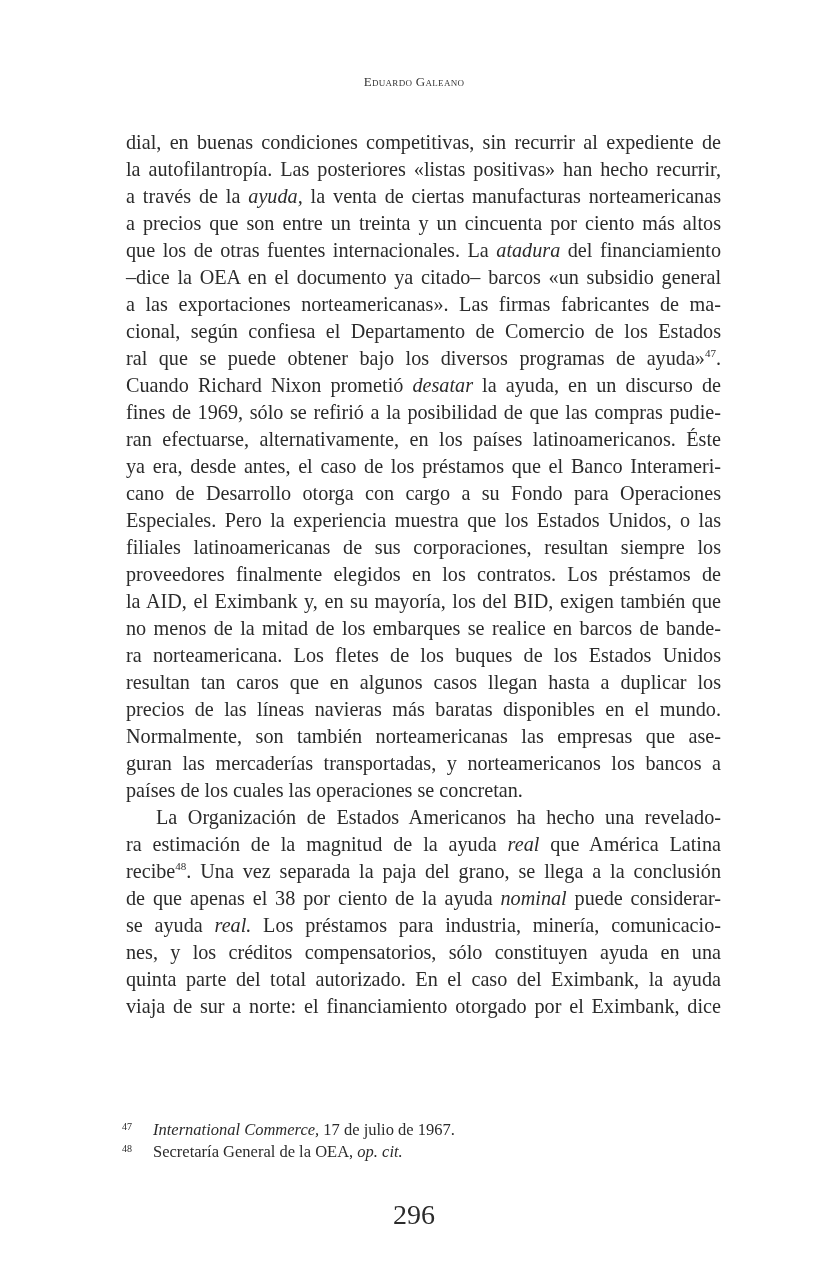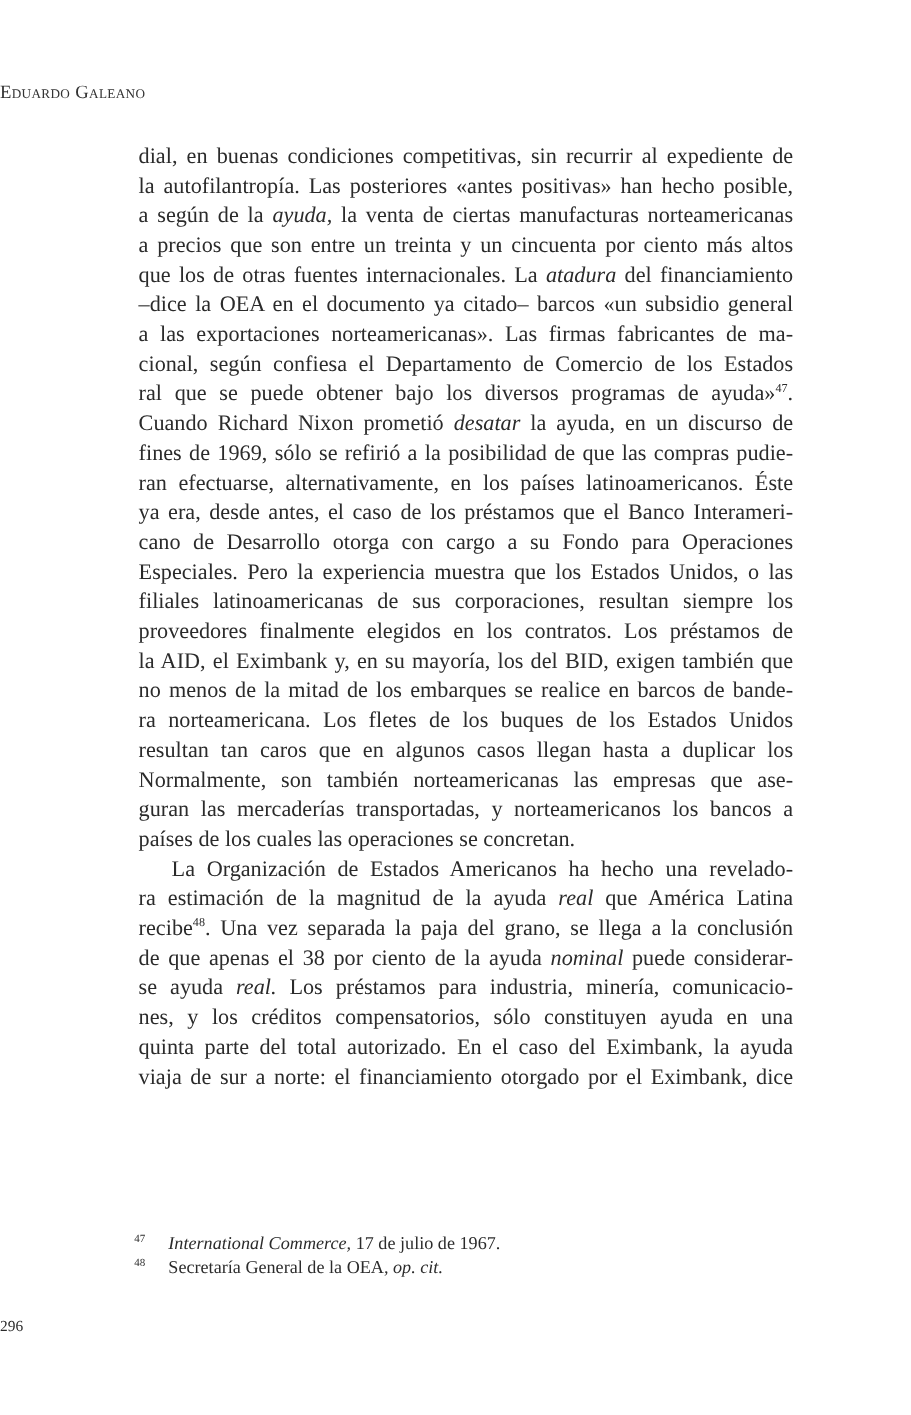--- a/index.html
+++ b/index.html
@@ -13,22 +13,22 @@
       position: relative;
       overflow: hidden;
       color: #2b2b2b;
       font-family: "Liberation Serif", "DejaVu Serif", serif;
     }
     .running-head {
       position: absolute;
       top: 74px;
       left: 0;
       width: 828px;
-      text-align: left;
-      font-size: 17px;
+      text-align: center;
+      font-size: 13px;
       letter-spacing: 0.3px;
       font-variant: small-caps;
       color: #333;
     }
     .text-column {
       position: absolute;
       top: 129px;
       left: 126px;
       width: 595px;
     }
@@ -71,50 +71,52 @@
       position: absolute;
       left: 0;
       top: -3px;
       font-size: 10px;
     }
     .page-number {
       position: absolute;
       top: 1199px;
       left: 0;
       width: 828px;
-      font-size: 14px;
+      text-align: center;
+      font-size: 28px;
     }
   </style>
 </head>
 <body>
 
 <div class="running-head">Eduardo Galeano</div>
 
 <div class="text-column" id="text-column">
     <div class="line"><span>dial, en buenas condiciones competitivas, sin recurrir al expediente de</span></div>
-    <div class="line"><span>la autofilantropía. Las posteriores «antes positivas» han hecho posible,</span></div>
-    <div class="line"><span>a según de la </span><i>ayuda,</i><span> la venta de ciertas manufacturas norteamericanas</span></div>
+    <div class="line"><span>la autofilantropía. Las posteriores «listas positivas» han hecho recurrir,</span></div>
+    <div class="line"><span>a través de la </span><i>ayuda,</i><span> la venta de ciertas manufacturas norteamericanas</span></div>
     <div class="line"><span>a precios que son entre un treinta y un cincuenta por ciento más altos</span></div>
     <div class="line"><span>que los de otras fuentes internacionales. La </span><i>atadura</i><span> del financiamiento</span></div>
     <div class="line"><span>–dice la OEA en el documento ya citado– barcos «un subsidio general</span></div>
     <div class="line"><span>a las exportaciones norteamericanas». Las firmas fabricantes de ma-</span></div>
     <div class="line"><span>cional, según confiesa el Departamento de Comercio de los Estados</span></div>
     <div class="line"><span>ral que se puede obtener bajo los diversos programas de ayuda»</span><sup>47</sup><span>.</span></div>
     <div class="line"><span>Cuando Richard Nixon prometió </span><i>desatar</i><span> la ayuda, en un discurso de</span></div>
     <div class="line"><span>fines de 1969, sólo se refirió a la posibilidad de que las compras pudie-</span></div>
     <div class="line"><span>ran efectuarse, alternativamente, en los países latinoamericanos. Éste</span></div>
     <div class="line"><span>ya era, desde antes, el caso de los préstamos que el Banco Interameri-</span></div>
     <div class="line"><span>cano de Desarrollo otorga con cargo a su Fondo para Operaciones</span></div>
     <div class="line"><span>Especiales. Pero la experiencia muestra que los Estados Unidos, o las</span></div>
     <div class="line"><span>filiales latinoamericanas de sus corporaciones, resultan siempre los</span></div>
     <div class="line"><span>proveedores finalmente elegidos en los contratos. Los préstamos de</span></div>
     <div class="line"><span>la AID, el Eximbank y, en su mayoría, los del BID, exigen también que</span></div>
     <div class="line"><span>no menos de la mitad de los embarques se realice en barcos de bande-</span></div>
     <div class="line"><span>ra norteamericana. Los fletes de los buques de los Estados Unidos</span></div>
     <div class="line"><span>resultan tan caros que en algunos casos llegan hasta a duplicar los</span></div>
+    <div class="line"><span>precios de las líneas navieras más baratas disponibles en el mundo.</span></div>
     <div class="line"><span>Normalmente, son también norteamericanas las empresas que ase-</span></div>
     <div class="line"><span>guran las mercaderías transportadas, y norteamericanos los bancos a</span></div>
     <div class="line last"><span>países de los cuales las operaciones se concretan.</span></div>
     <div class="line indent"><span>La Organización de Estados Americanos ha hecho una revelado-</span></div>
     <div class="line"><span>ra estimación de la magnitud de la ayuda </span><i>real</i><span> que América Latina</span></div>
     <div class="line"><span>recibe</span><sup>48</sup><span>. Una vez separada la paja del grano, se llega a la conclusión</span></div>
     <div class="line"><span>de que apenas el 38 por ciento de la ayuda </span><i>nominal</i><span> puede considerar-</span></div>
     <div class="line"><span>se ayuda </span><i>real.</i><span> Los préstamos para industria, minería, comunicacio-</span></div>
     <div class="line"><span>nes, y los créditos compensatorios, sólo constituyen ayuda en una</span></div>
     <div class="line"><span>quinta parte del total autorizado. En el caso del Eximbank, la ayuda</span></div>

